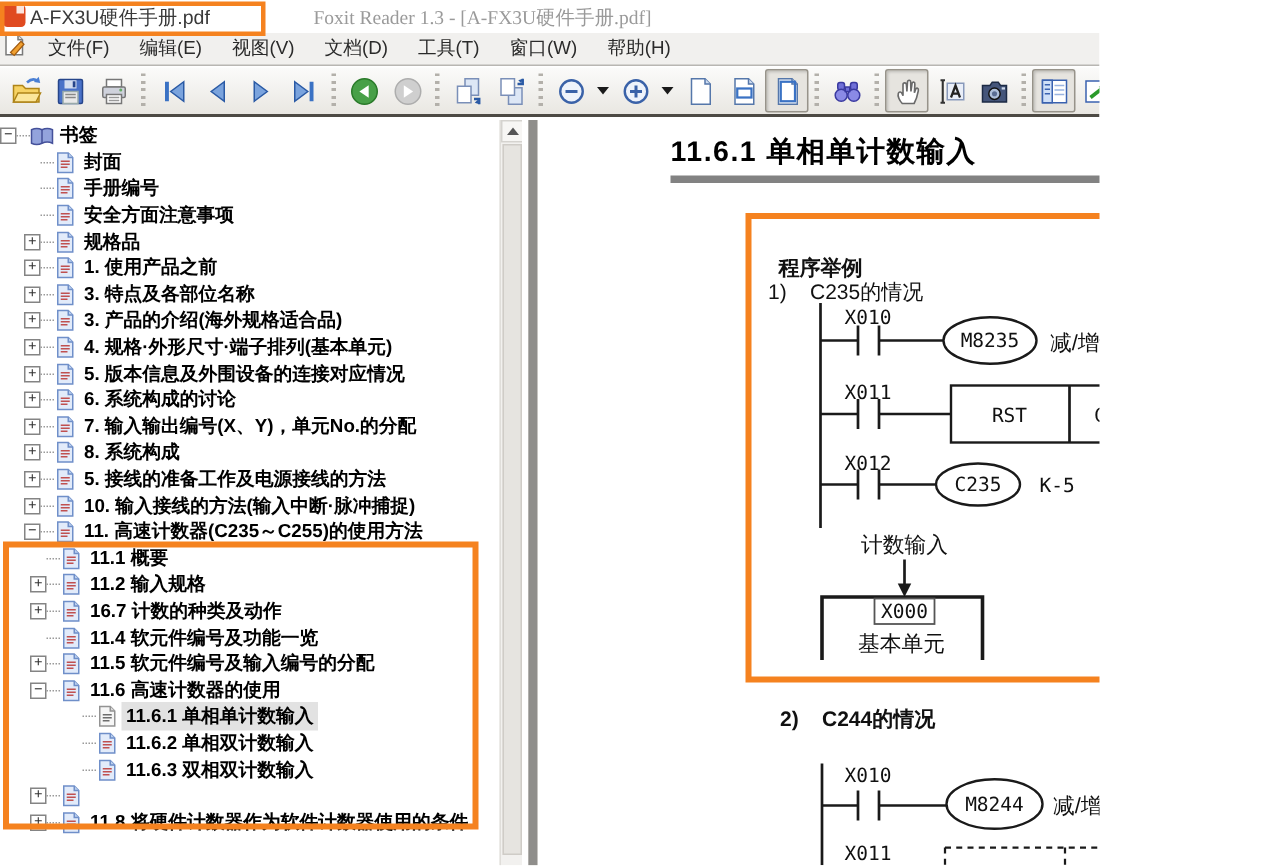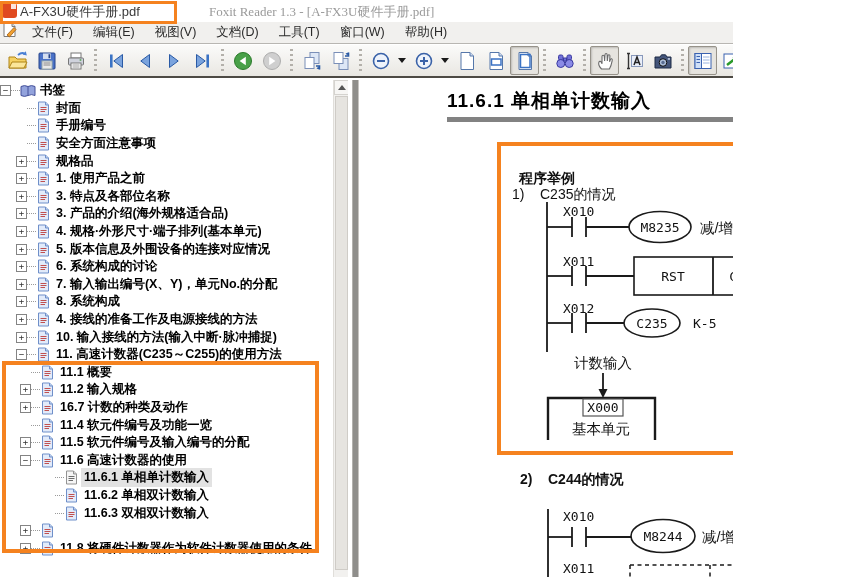--- a/index.html
+++ b/index.html
@@ -468,21 +468,21 @@
             <span class="bm-stub"></span>
             <span class="bm-ic">
               <svg width="15" height="15" viewBox="0 0 15 15">
                 <path d="M2.5 1 h7 l3 3 v10 h-10 z" fill="#e2ebfa" stroke="#6f8fc9"></path>
                 <path d="M9.5 1 v3 h3" fill="#bcd0ee" stroke="#6f8fc9"></path>
                 <line x1="4.5" y1="6.5" x2="10.5" y2="6.5" stroke="#c05050"></line>
                 <line x1="4.5" y1="8.5" x2="10.5" y2="8.5" stroke="#c05050"></line>
                 <line x1="4.5" y1="10.5" x2="9" y2="10.5" stroke="#c05050"></line>
               </svg>
             </span>
-            <span class="bm-label">4. 接线的准备工作及电源接线的方法</span>
+            <span class="bm-label">5. 接线的准备工作及电源接线的方法</span>
           </div>
           <div class="bm-row lvl1">
             <span class="bm-exp">+</span>
             <span class="bm-stub"></span>
             <span class="bm-ic">
               <svg width="15" height="15" viewBox="0 0 15 15">
                 <path d="M2.5 1 h7 l3 3 v10 h-10 z" fill="#e2ebfa" stroke="#6f8fc9"></path>
                 <path d="M9.5 1 v3 h3" fill="#bcd0ee" stroke="#6f8fc9"></path>
                 <line x1="4.5" y1="6.5" x2="10.5" y2="6.5" stroke="#c05050"></line>
                 <line x1="4.5" y1="8.5" x2="10.5" y2="8.5" stroke="#c05050"></line>

